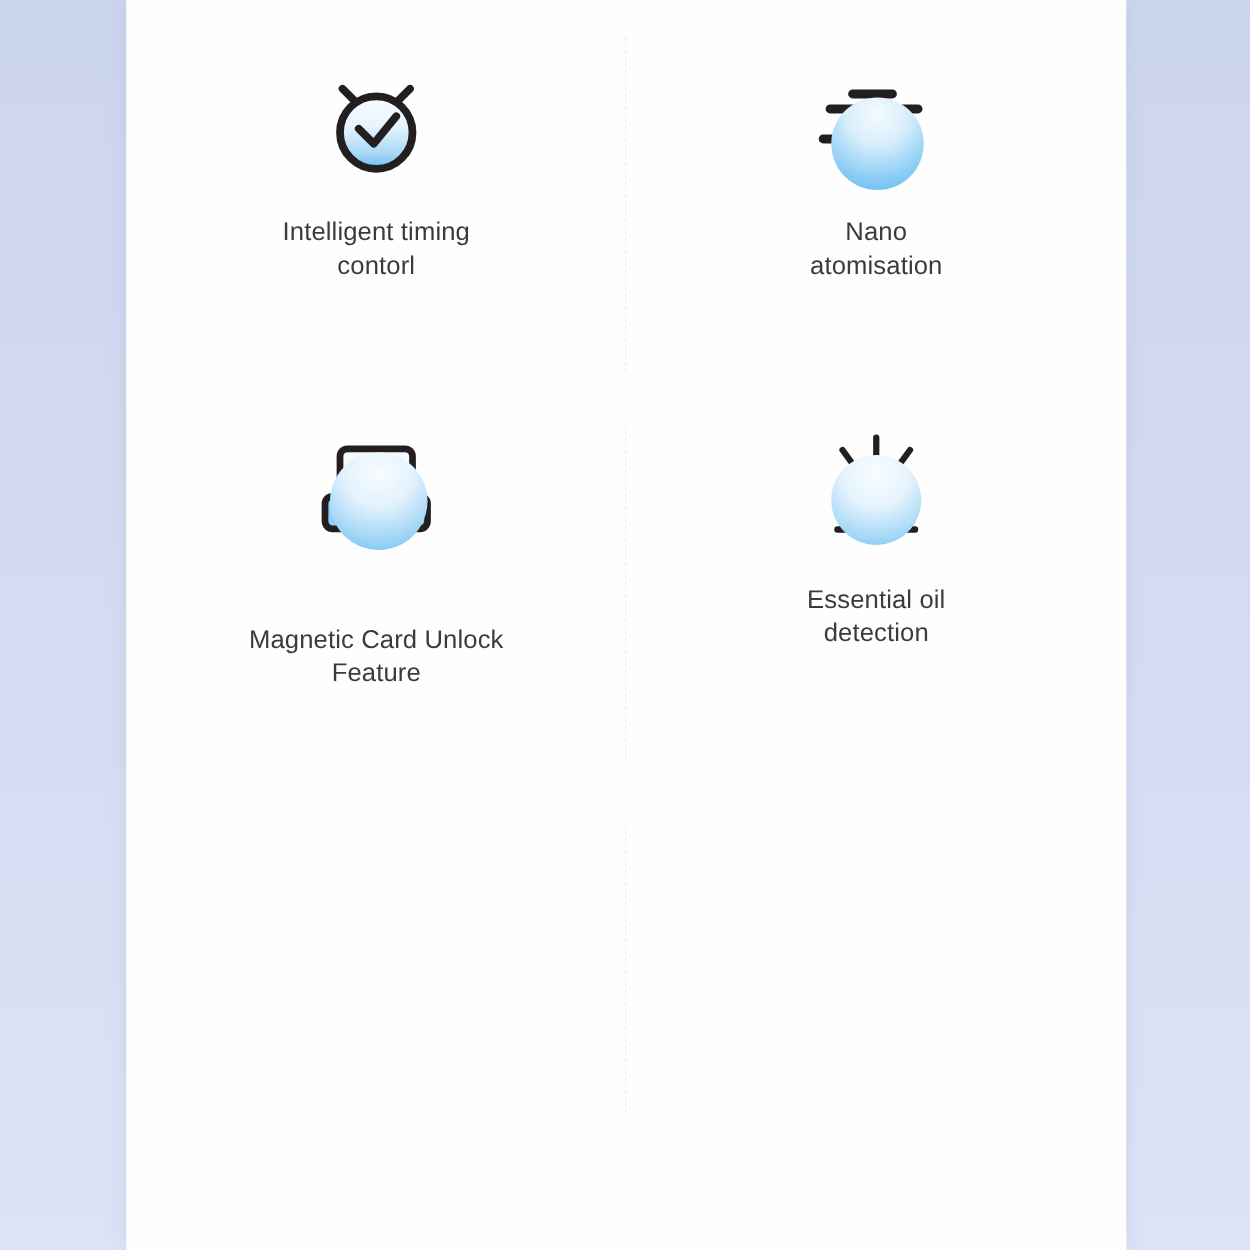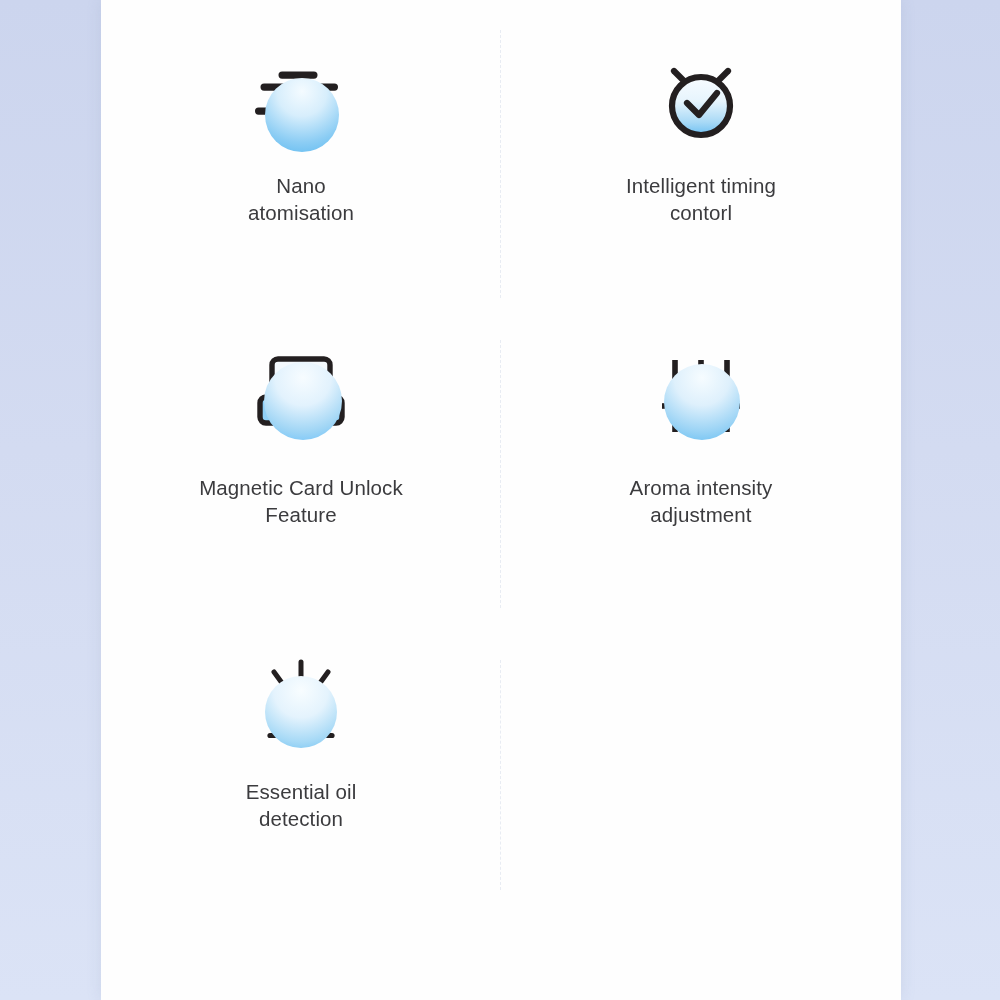--- a/index.html
+++ b/index.html
@@ -57,21 +57,21 @@
   .divider-3 { top: 660px; height: 230px; }
 
   .feature-cell {
     display: flex;
     flex-direction: column;
     align-items: center;
     justify-content: flex-start;
     padding-top: 34px;
     box-sizing: border-box;
   }
-  .cell-r2 { padding-top: 26px; }
+  .cell-r2 { padding-top: 26px; gap: 24px; }
   .cell-r3 { padding-top: 22px; }
 
   .icon-wrap {
     position: relative;
     width: 108px;
     height: 108px;
     display: flex;
     align-items: center;
     justify-content: center;
   }
@@ -105,95 +105,77 @@
   <div id="feature-card">
 
     <div class="divider-col divider-1"></div>
     <div class="divider-col divider-2"></div>
     <div class="divider-col divider-3"></div>
 
     <div class="feature-grid">
 
       <div class="feature-cell">
         <div class="icon-wrap">
-          <div class="blob" style="width:74px;height:74px;left:18px;top:30px;
-               background:radial-gradient(circle at 50% 18%, #f4fbff 0%, #d7eefc 35%, #8ccdf4 72%, #5cb9f0 100%);"></div>
-          <svg width="108" height="108" viewBox="0 0 108 108">
-            <g fill="#231f20">
-              <rect x="31.5" y="23.5" rx="3.6" ry="3.6" width="39" height="7.2"></rect>
-              <rect x="13.5" y="35.5" rx="3.6" ry="3.6" width="46" height="7.2"></rect>
-              <rect x="67.0" y="35.5" rx="3.6" ry="3.6" width="24" height="7.2"></rect>
-              <rect x="29.0" y="47.5" rx="3.6" ry="3.6" width="20" height="7.2"></rect>
-              <rect x="54.0" y="47.5" rx="3.6" ry="3.6" width="30" height="7.2"></rect>
-              <rect x="8.0" y="59.5" rx="3.6" ry="3.6" width="19" height="7.2"></rect>
-              <rect x="33.0" y="59.5" rx="3.6" ry="3.6" width="34" height="7.2"></rect>
-              <rect x="27.0" y="72.0" rx="3.6" ry="3.6" width="48" height="7.2"></rect>
-            </g>
-          </svg>
-        </div>
-        <div class="feature-label">Nano
-atomisation</div>
-      </div>
-
-      <div class="feature-cell">
-        <div class="icon-wrap">
           <svg width="108" height="108" viewBox="0 0 108 108">
             <defs>
               <linearGradient id="clockFace" x1="0" y1="0" x2="0" y2="1">
                 <stop offset="0%" stop-color="#f8fcff"></stop>
                 <stop offset="42%" stop-color="#e6f4fd"></stop>
                 <stop offset="78%" stop-color="#a8d9f6"></stop>
                 <stop offset="100%" stop-color="#6ec0f2"></stop>
               </linearGradient>
             </defs>
             <circle cx="54" cy="58" r="29" fill="url(#clockFace)"></circle>
             <circle cx="54" cy="58" r="29" fill="none" stroke="#231f20" stroke-width="6.2"></circle>
             <line x1="27" y1="23" x2="37" y2="33" stroke="#231f20" stroke-width="6.2" stroke-linecap="round"></line>
             <line x1="81" y1="23" x2="71" y2="33" stroke="#231f20" stroke-width="6.2" stroke-linecap="round"></line>
             <polyline points="40,55 52,67 70,45" fill="none" stroke="#231f20" stroke-width="6.2" stroke-linecap="round" stroke-linejoin="round"></polyline>
           </svg>
         </div>
         <div class="feature-label">Intelligent timing
 contorl</div>
       </div>
 
+      <div class="feature-cell">
+        <div class="icon-wrap">
+          <div class="blob" style="width:74px;height:74px;left:18px;top:30px;
+               background:radial-gradient(circle at 50% 18%, #f4fbff 0%, #d7eefc 35%, #8ccdf4 72%, #5cb9f0 100%);"></div>
+          <svg width="108" height="108" viewBox="0 0 108 108">
+            <g fill="#231f20">
+              <rect x="31.5" y="23.5" rx="3.6" ry="3.6" width="39" height="7.2"></rect>
+              <rect x="13.5" y="35.5" rx="3.6" ry="3.6" width="46" height="7.2"></rect>
+              <rect x="67.0" y="35.5" rx="3.6" ry="3.6" width="24" height="7.2"></rect>
+              <rect x="29.0" y="47.5" rx="3.6" ry="3.6" width="20" height="7.2"></rect>
+              <rect x="54.0" y="47.5" rx="3.6" ry="3.6" width="30" height="7.2"></rect>
+              <rect x="8.0" y="59.5" rx="3.6" ry="3.6" width="19" height="7.2"></rect>
+              <rect x="33.0" y="59.5" rx="3.6" ry="3.6" width="34" height="7.2"></rect>
+              <rect x="27.0" y="72.0" rx="3.6" ry="3.6" width="48" height="7.2"></rect>
+            </g>
+          </svg>
+        </div>
+        <div class="feature-label">Nano
+atomisation</div>
+      </div>
+
       <div class="feature-cell cell-r2">
         <div class="icon-wrap">
           <div class="blob" style="width:78px;height:78px;left:17px;top:20px;
                background:radial-gradient(circle at 50% 20%, #f7fcff 0%, #e2f2fd 38%, #9fd5f5 74%, #66befa 100%);"></div>
           <svg width="108" height="108" viewBox="0 0 108 108">
 
             <path d="M19 55 h70 a6 6 0 0 1 6 6 v14 a6 6 0 0 1 -6 6 h-70 a6 6 0 0 1 -6 -6 v-14 a6 6 0 0 1 6 -6 z" fill="#8fd0f8" stroke="#231f20" stroke-width="5.4" stroke-linejoin="round"></path>
 
             <path d="M31 17 h46 a6 6 0 0 1 6 6 v46 h-58 v-46 a6 6 0 0 1 6 -6 z" fill="#f4f9fd" stroke="#231f20" stroke-width="5.4" stroke-linejoin="round"></path>
             <circle cx="54" cy="31" r="4.6" fill="#231f20"></circle>
           </svg>
         </div>
         <div class="feature-label label-r2">Magnetic Card Unlock
 Feature</div>
       </div>
 
-      <div class="feature-cell cell-r2">
-        <div class="icon-wrap">
-          <div class="blob" style="width:76px;height:76px;left:17px;top:22px;
-               background:radial-gradient(circle at 50% 18%, #f6fcff 0%, #def0fc 38%, #9ad3f5 74%, #5fbbf2 100%);"></div>
-          <svg width="108" height="108" viewBox="0 0 108 108">
-            <g stroke="#231f20" stroke-width="5.6" stroke-linecap="butt">
-              <line x1="28" y1="18" x2="28" y2="90"></line>
-              <line x1="54" y1="18" x2="54" y2="90"></line>
-              <line x1="80" y1="18" x2="80" y2="90"></line>
-              <line x1="15" y1="64" x2="41" y2="64"></line>
-              <line x1="41" y1="43" x2="67" y2="43"></line>
-              <line x1="67" y1="64" x2="93" y2="64"></line>
-            </g>
-          </svg>
-        </div>
-        <div class="feature-label label-r2">Aroma intensity
-adjustment</div>
-      </div>
 
       <div class="feature-cell cell-r3">
         <div class="icon-wrap">
           <div class="blob" style="width:72px;height:72px;left:18px;top:26px;
                background:radial-gradient(circle at 50% 20%, #f8fdff 0%, #e4f3fd 40%, #a6d9f6 76%, #6ec0f2 100%);"></div>
           <svg width="108" height="108" viewBox="0 0 108 108">
             <g stroke="#231f20" stroke-width="5.0" stroke-linecap="round" fill="none">
               <line x1="54" y1="12" x2="54" y2="26"></line>
               <line x1="27" y1="22" x2="35" y2="33"></line>
               <line x1="81" y1="22" x2="73" y2="33"></line>

